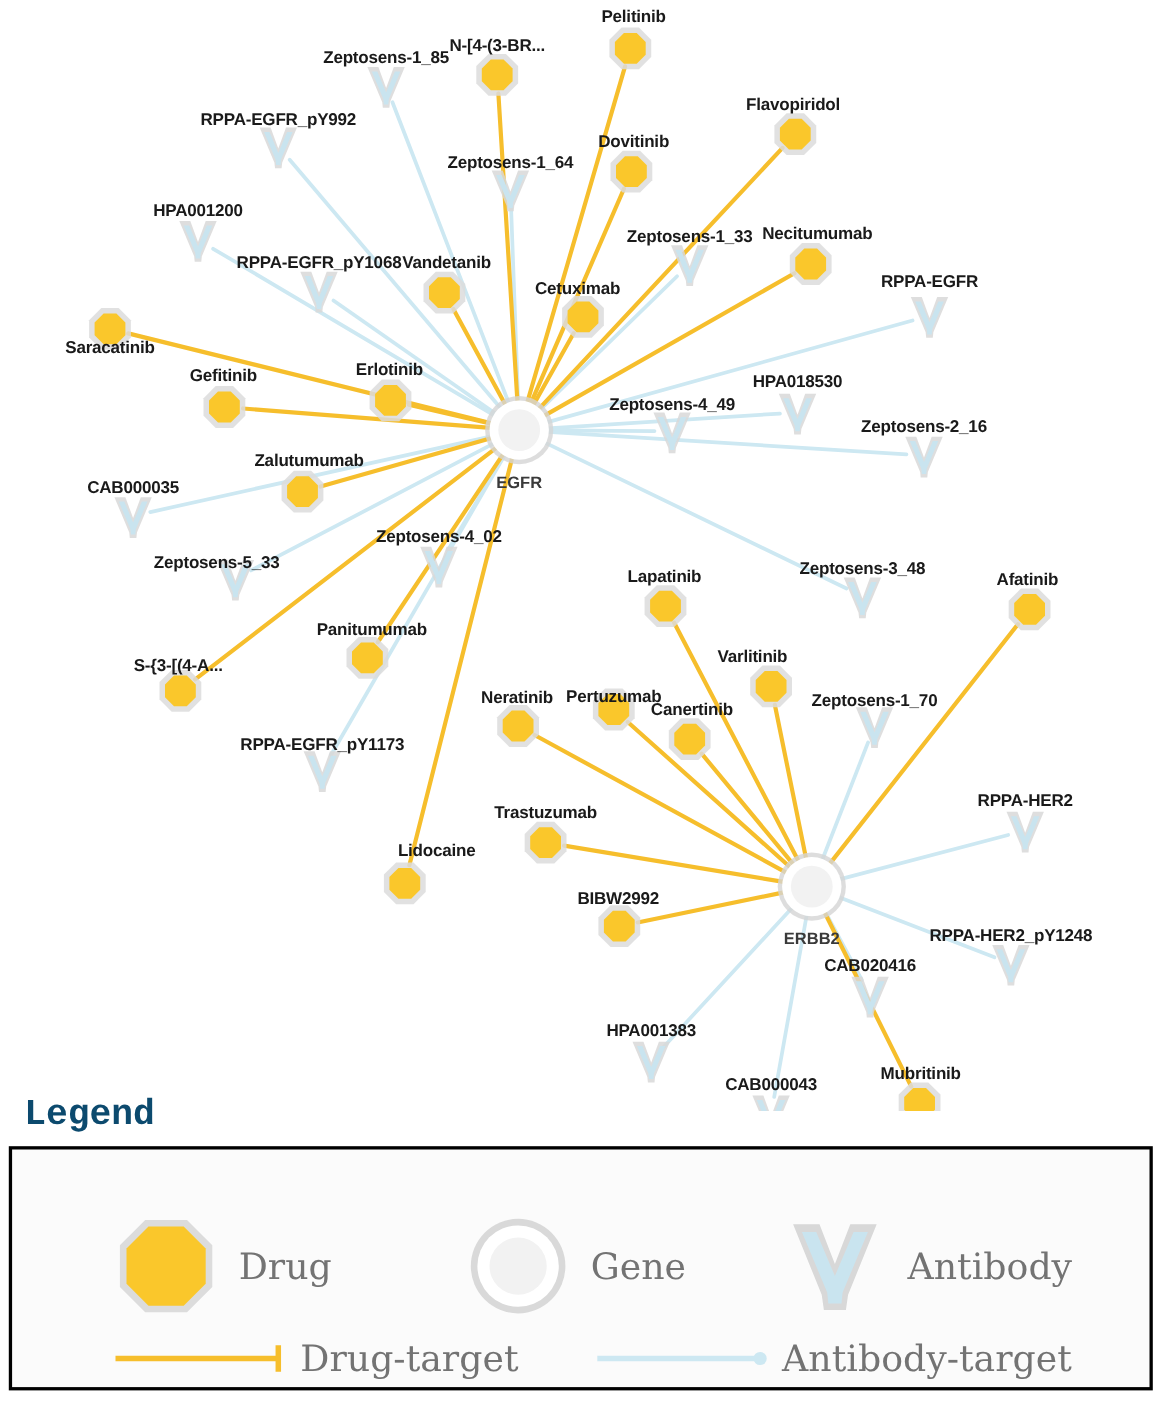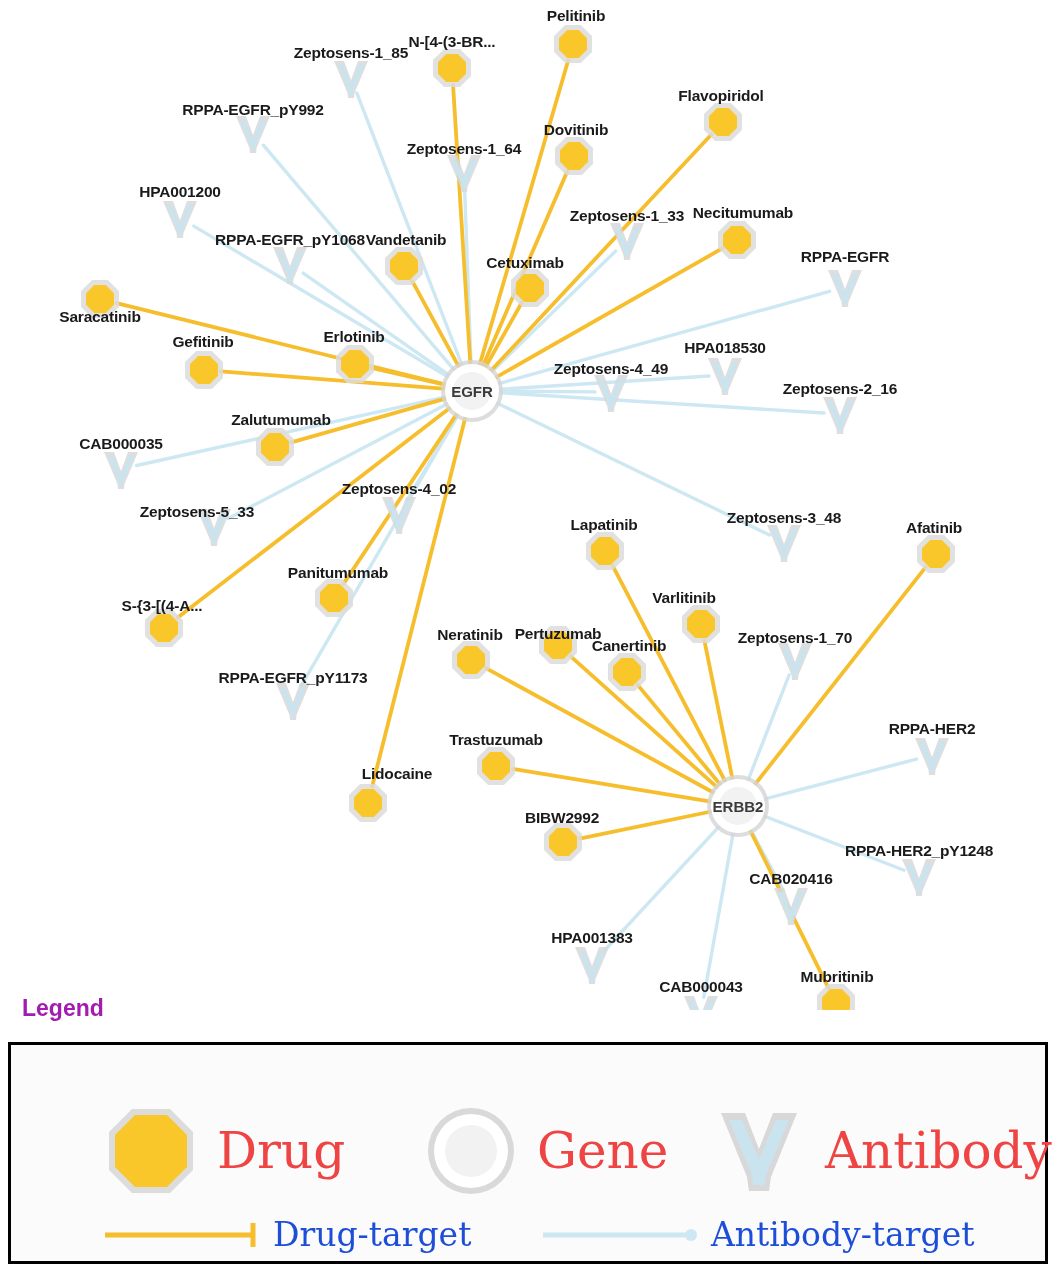--- a/index.html
+++ b/index.html
@@ -37,57 +37,58 @@
     font-family: "Liberation Sans", sans-serif;
   }
   .gene-label {
     position: absolute;
     font-weight: bold;
     font-size: 15px;
     color: #3a3a3a;
     white-space: nowrap;
     transform: translate(-50%, -50%);
     font-family: "Liberation Sans", sans-serif;
+    margin-top: 48px;
   }
   
   #legend-title {
     position: absolute;
     left: 22px;
     top: 995px;
-    font-family: Liberation Sans, sans-serif;
-    font-size: 23px;
+    font-family: Liberation Mono, monospace;
+    font-size: 33px;
     font-weight: bold;
-    color: #a21caf;
+    color: #0c4a6e;
   }
   #legend-box {
     position: absolute;
     left: 8px;
     top: 1042px;
     width: 1040px;
     height: 222px;
     border: 3px solid #000;
     background: #fbfbfb;
     box-sizing: border-box;
   }
   .legend-row {
     position: absolute;
     display: flex;
     align-items: center;
   }
   .legend-text {
     font-family: "DejaVu Serif", serif;
-    font-size: 50px;
-    color: #ef4444;
+    font-size: 33px;
+    color: #737373;
     margin-left: 18px;
     white-space: nowrap;
   }
   .legend-text-sm {
     font-family: "DejaVu Serif", serif;
     font-size: 33px;
-    color: #1d4ed8;
+    color: #737373;
     margin-left: 10px;
     white-space: nowrap;
   }
 </style>
 </head>
 <body>
 
 <div id="network">
   <svg id="net-svg" width="1059" height="1010">
       <g>

